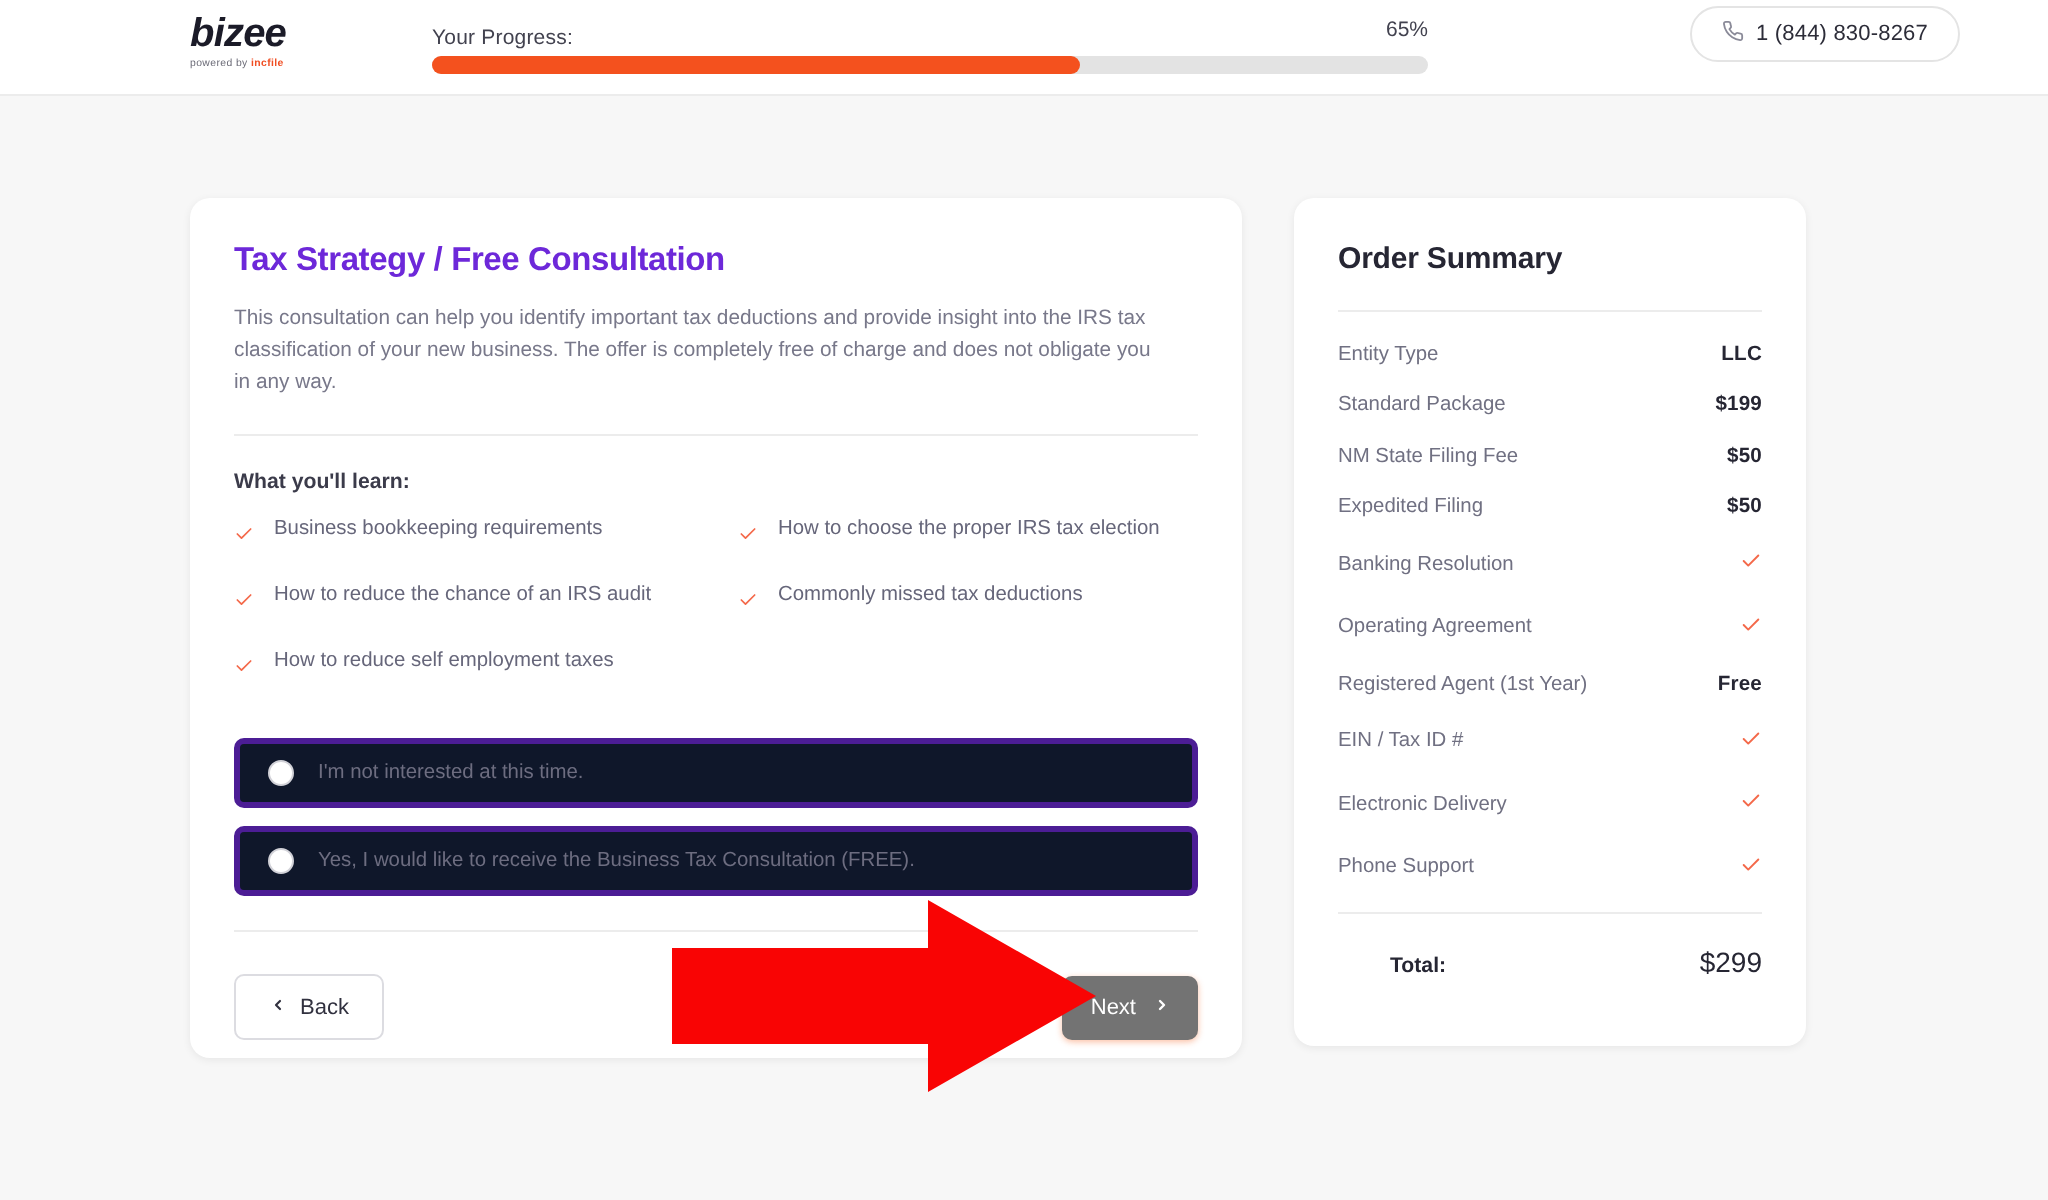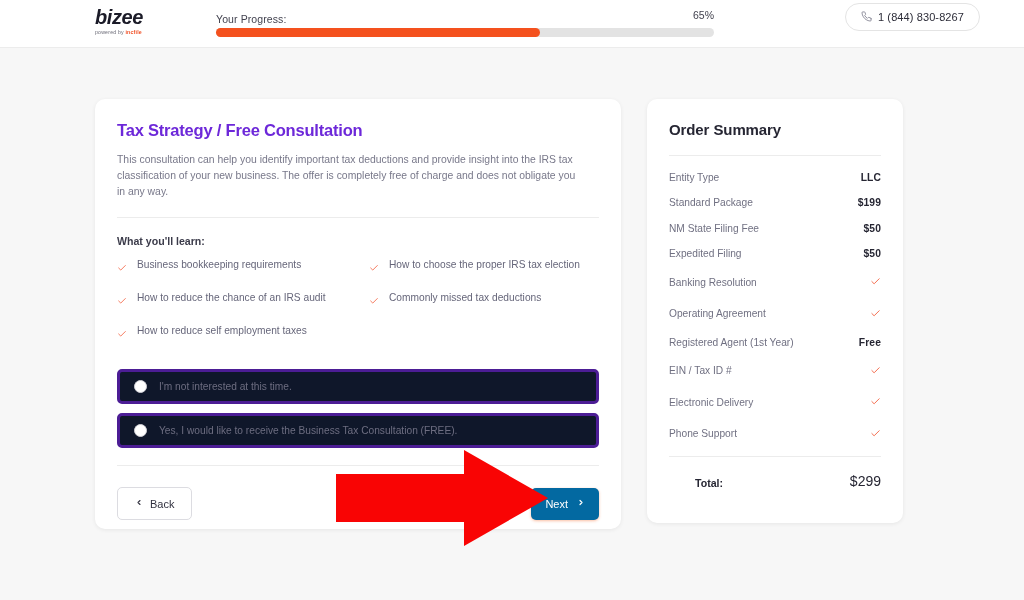--- a/index.html
+++ b/index.html
@@ -119,21 +119,21 @@
     display: flex; align-items: center; gap: 7px;
     height: 33px; padding: 0 17px;
     border: 1px solid #dcdce1; border-radius: 5px;
     background: #fff; cursor: pointer;
     font-size: 11px; color: #31313f; font-weight: 400;
   }
   .btn-next {
     display: flex; align-items: center; gap: 9px;
     height: 32px; padding: 0 14px;
     border: 0; border-radius: 5px;
-    background: #0369a1; cursor: pointer;
+    background: #737373; cursor: pointer;
     font-size: 11px; color: #ffffff;
     box-shadow: 0 1px 3px rgba(244,98,31,0.4);
   }
 
   
   .side-inner { padding: 22px 22px 0 22px; }
   .h2 {
     font-size: 15px; font-weight: 700; color: #262633;
     letter-spacing: -0.1px; margin-bottom: 17px;
   }

